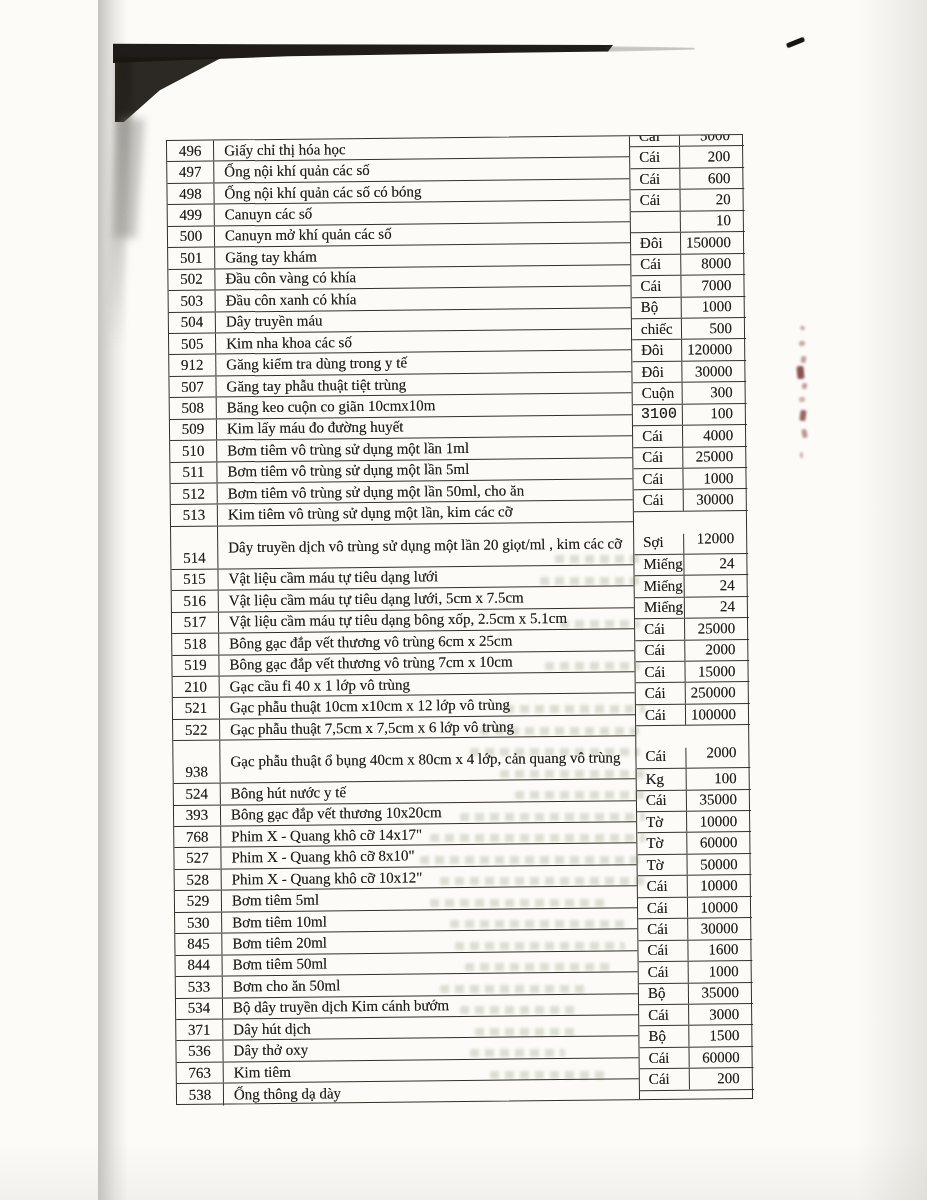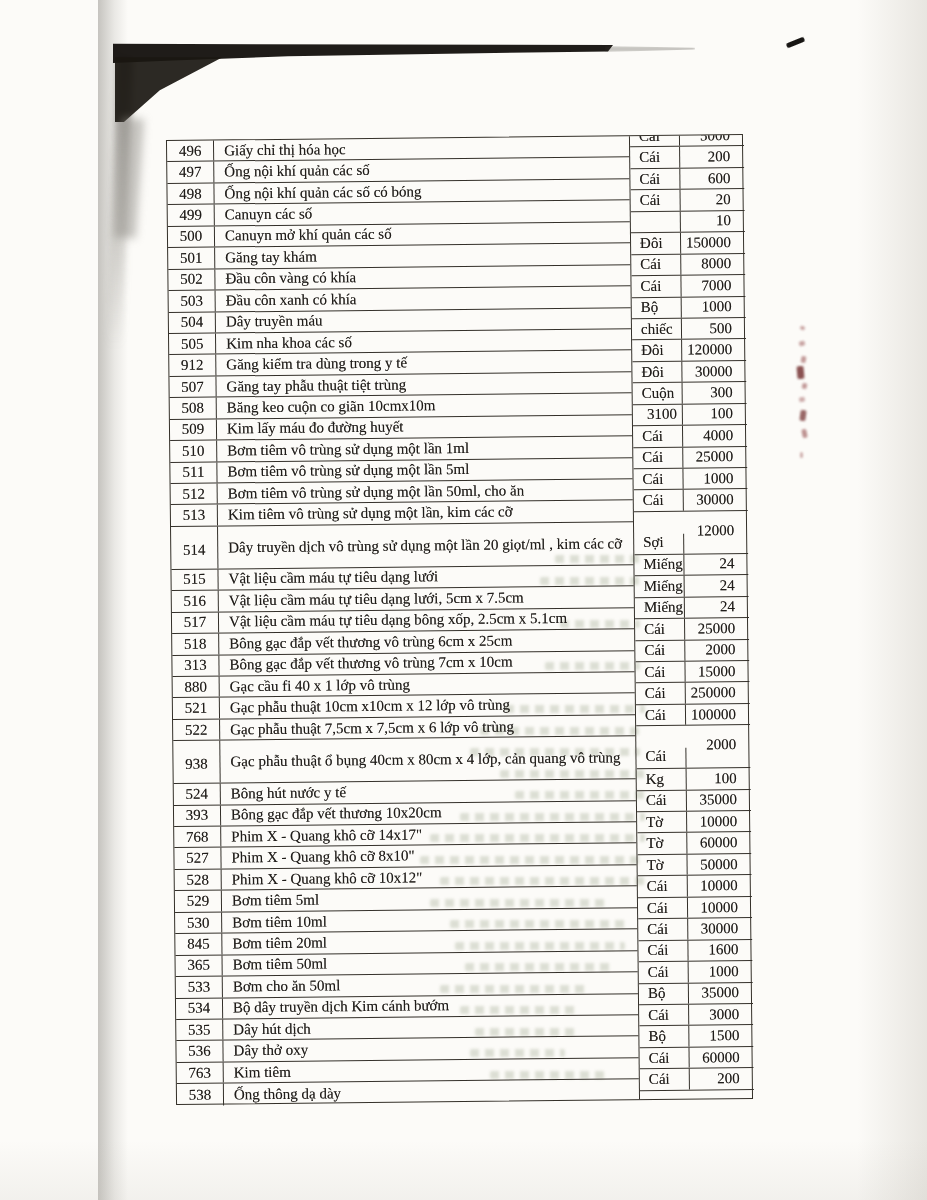--- a/index.html
+++ b/index.html
@@ -42,34 +42,34 @@
     transform:rotate(-0.6deg);
     border:1.7px solid #343029;box-sizing:border-box;
     font-size:15px;
   }
   #left-rows{position:absolute;left:0;top:0;width:462px;height:100%;}
   .left-row{display:flex;height:21.45px;box-sizing:border-box;border-bottom:1.5px solid #34302a;}
   .left-row.tall{height:42.9px;}
   .left-row:last-child{border-bottom:none;}
   .c-no{width:47px;box-sizing:border-box;border-right:1.5px solid #34302a;
     display:flex;align-items:center;justify-content:center;}
-  .left-row.tall .c-no{align-items:flex-end;padding-bottom:10px;}
+  .left-row.tall .c-no{align-items:flex-end;padding-bottom:2px;}
   .c-desc{flex:1;padding:0 6px 0 10px;display:flex;align-items:center;white-space:nowrap;overflow:visible;}
   .left-row.tall .c-desc{white-space:normal;line-height:20.5px;align-items:center;}
   #right-clip{position:absolute;left:462px;top:0;bottom:0;width:115px;overflow:hidden;
     border-left:1.5px solid #34302a;box-sizing:border-box;}
   #right-stack{position:absolute;left:0;top:0;width:100%;transform:translateY(-10px);}
   .r-cell{display:flex;height:21.45px;box-sizing:border-box;border-bottom:1.5px solid #34302a;}
   .r-cell.tall{height:42.9px;align-items:flex-end;}
   .r-unit{width:50px;box-sizing:border-box;border-right:1.5px solid #34302a;
     padding-left:9px;display:flex;align-items:center;}
   .r-cell.tall .r-unit{align-items:flex-end;padding-bottom:3px;margin-top:12px;}
-  .r-unit.as-num{justify-content:flex-end;padding-left:8px;padding-right:5px;}
+  .r-unit.as-num{justify-content:flex-end;padding-left:8px;padding-right:5px;font-family:Liberation Mono, monospace;}
   .r-qty{flex:1;display:flex;align-items:center;justify-content:flex-end;padding-right:14px;}
-  .r-cell.tall .r-qty{align-items:flex-end;padding-bottom:14px;}
+  .r-cell.tall .r-qty{align-items:flex-end;padding-bottom:6px;}
   .c-no,.c-desc,.r-unit,.r-qty{text-shadow:0 0 .4px rgba(20,16,12,.55);}
 </style>
 </head>
 <body>
 
 <div id="page">
 
   <div class="shade" id="left-edge-shade"></div>
   <div class="shade" id="left-edge-streak"></div>
   <div class="shade" id="right-edge-shade"></div>
@@ -205,25 +205,25 @@
         </div>
         <div class="left-row">
           <div class="c-no">517</div>
           <div class="c-desc">Vật liệu cầm máu tự tiêu dạng bông xốp,  2.5cm x 5.1cm</div>
         </div>
         <div class="left-row">
           <div class="c-no">518</div>
           <div class="c-desc">Bông gạc đắp vết thương vô trùng 6cm x 25cm</div>
         </div>
         <div class="left-row">
-          <div class="c-no">313</div>
+          <div class="c-no">519</div>
           <div class="c-desc">Bông gạc đắp vết thương vô trùng 7cm x 10cm</div>
         </div>
         <div class="left-row">
-          <div class="c-no">880</div>
+          <div class="c-no">210</div>
           <div class="c-desc">Gạc cầu fi 40 x 1 lớp vô trùng</div>
         </div>
         <div class="left-row">
           <div class="c-no">521</div>
           <div class="c-desc">Gạc phẫu thuật 10cm x10cm x 12 lớp vô trùng</div>
         </div>
         <div class="left-row">
           <div class="c-no">522</div>
           <div class="c-desc">Gạc phẫu thuật 7,5cm x 7,5cm x 6 lớp vô trùng</div>
         </div>
@@ -257,33 +257,33 @@
         </div>
         <div class="left-row">
           <div class="c-no">530</div>
           <div class="c-desc">Bơm tiêm 10ml</div>
         </div>
         <div class="left-row">
           <div class="c-no">845</div>
           <div class="c-desc">Bơm tiêm 20ml</div>
         </div>
         <div class="left-row">
-          <div class="c-no">365</div>
+          <div class="c-no">844</div>
           <div class="c-desc">Bơm tiêm 50ml</div>
         </div>
         <div class="left-row">
           <div class="c-no">533</div>
           <div class="c-desc">Bơm cho ăn 50ml</div>
         </div>
         <div class="left-row">
           <div class="c-no">534</div>
           <div class="c-desc">Bộ dây truyền dịch Kim cánh bướm</div>
         </div>
         <div class="left-row">
-          <div class="c-no">535</div>
+          <div class="c-no">371</div>
           <div class="c-desc">Dây hút dịch</div>
         </div>
         <div class="left-row">
           <div class="c-no">536</div>
           <div class="c-desc">Dây thở oxy</div>
         </div>
         <div class="left-row">
           <div class="c-no">763</div>
           <div class="c-desc">Kim tiêm</div>
         </div>

